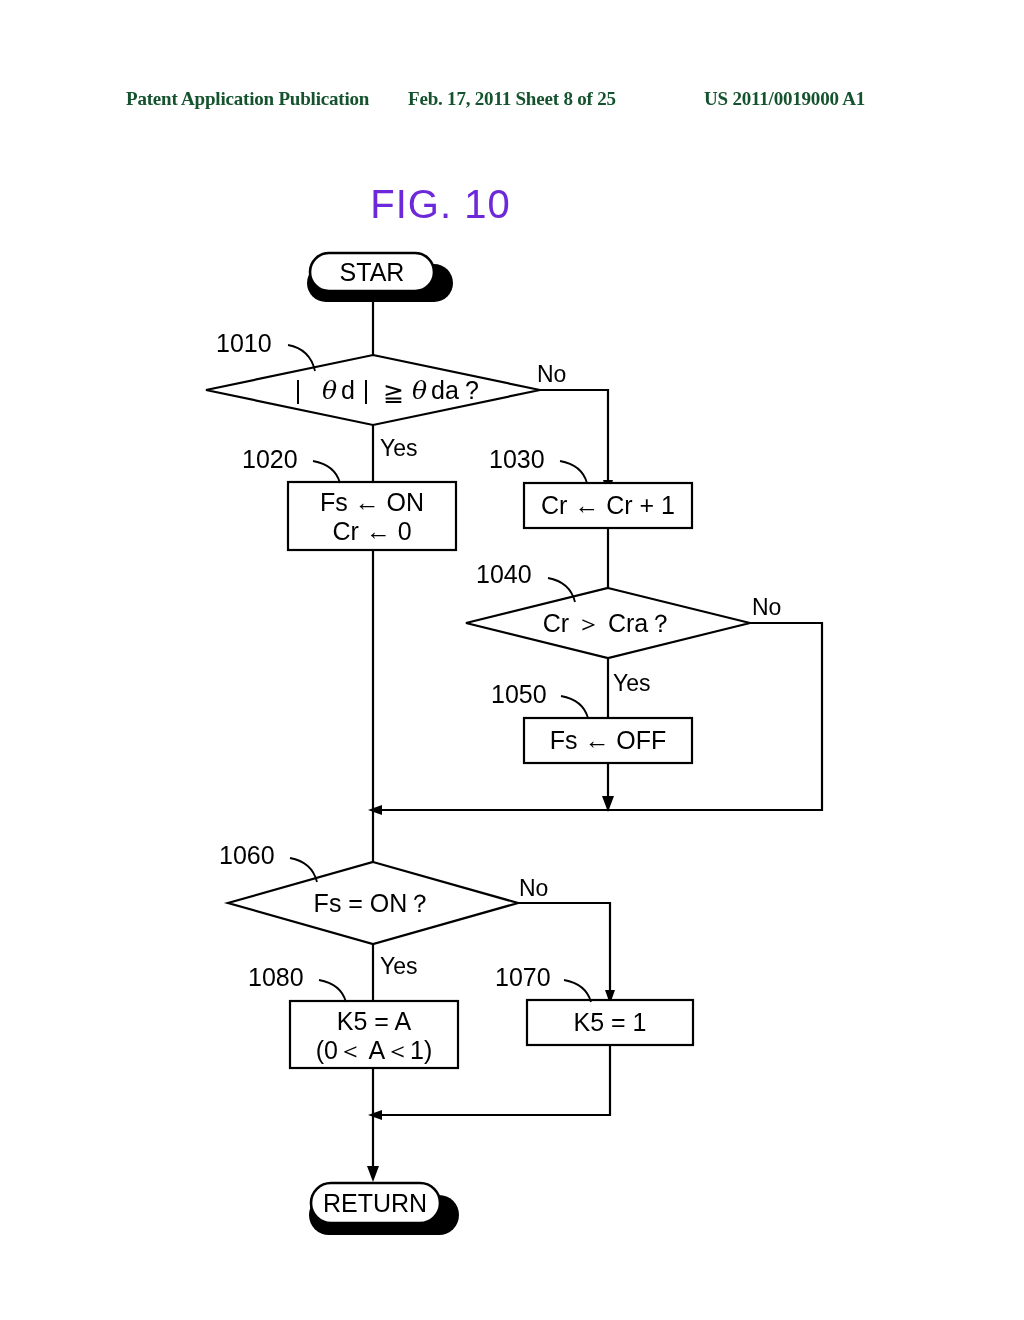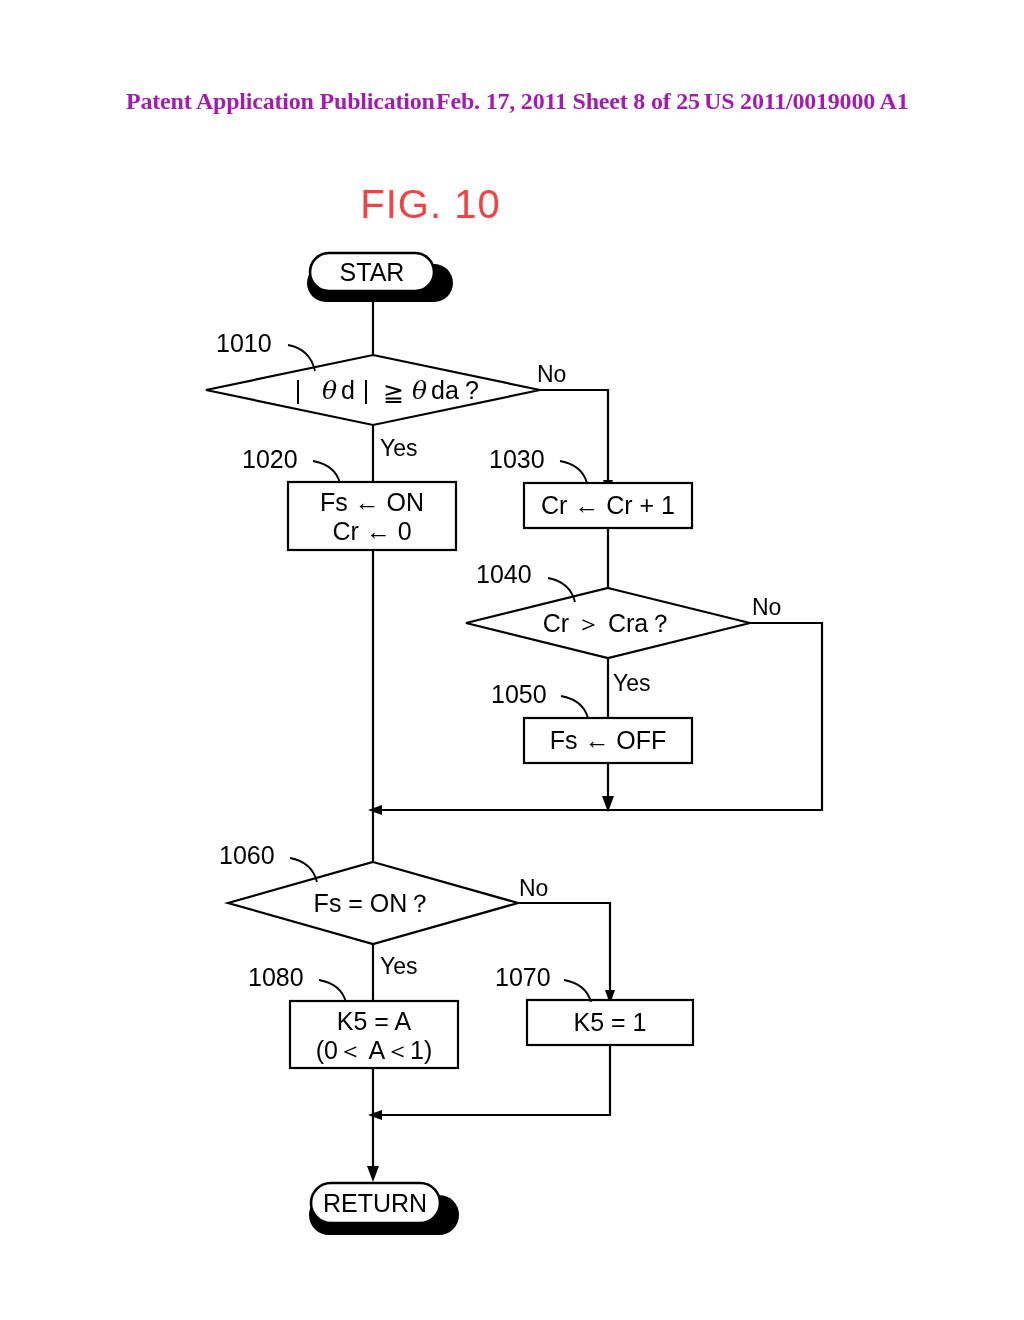--- a/index.html
+++ b/index.html
@@ -21,38 +21,39 @@
     left: 0; top: 0;
     width: 1024px;
     height: 1320px;
     background: #ffffff;
   }
   .hdr {
     position: absolute;
     top: 88px;
     font-family: "Liberation Serif", serif;
     font-weight: bold;
-    font-size: 24px;
+    font-size: 19px;
     letter-spacing: -0.2px;
     white-space: nowrap;
-    color: #a21caf;
+    color: #14532d;
   }
   #hdr-left   { left: 126px; }
-  #hdr-center { left: 436px; }
+  #hdr-center { left: 408px; }
   #hdr-right  { left: 704px; }
 
   #fig-title {
     position: absolute;
     left: 0;
     top: 182px;
     width: 861px;
     text-align: center;
     font-size: 40px;
     letter-spacing: 1px;
-    color: #ef4444;
+    color: #6d28d9;
+    padding-left: 10px;
   }
   #flow-svg {
     position: absolute;
     left: 0;
     top: 0;
     width: 1024px;
     height: 1320px;
   }
   svg text { font-family: "Liberation Sans", sans-serif; fill: #000; }
   .t-node   { font-size: 25px; }

